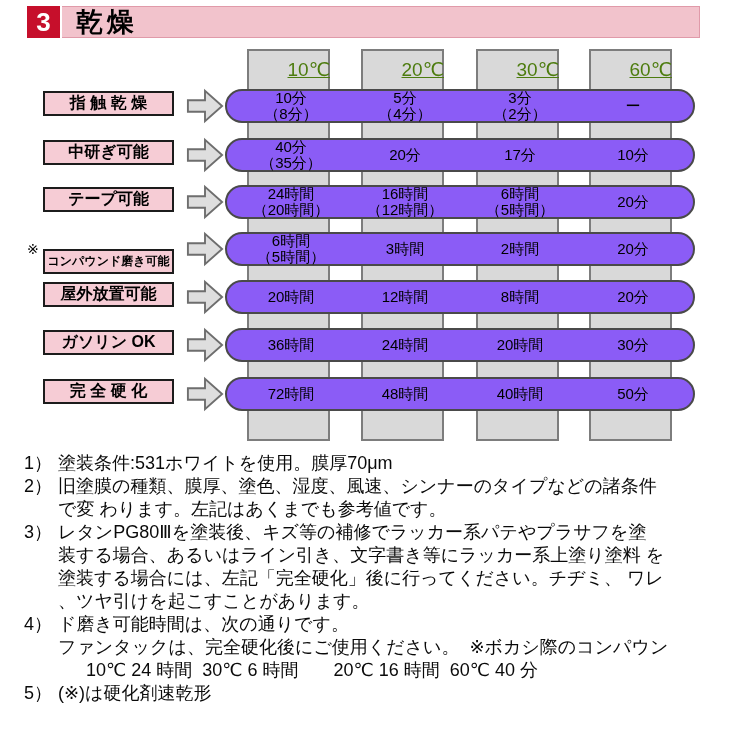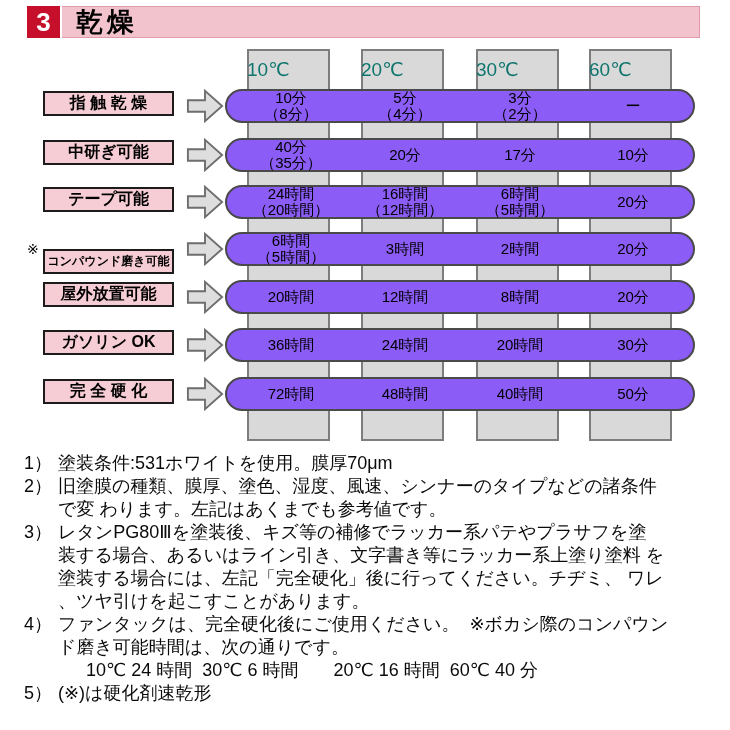--- a/index.html
+++ b/index.html
@@ -12,21 +12,21 @@
   .badge{position:absolute;left:27px;top:6px;width:33px;height:32px;background:#c60f2b;
          color:#fff;font-size:26px;font-weight:bold;display:flex;align-items:center;
          justify-content:center;border-right:2px solid #fff;box-sizing:content-box;}
   .banner-title{position:absolute;left:76px;top:6px;height:32px;display:flex;align-items:center;
          font-size:27px;font-weight:bold;letter-spacing:4px;color:#000;}
 
   
   .gcol{position:absolute;top:49px;height:392px;width:83px;background:#d9d9d9;
         border:2px solid #7d7d7d;box-sizing:border-box;}
   .gc0{left:247px}.gc1{left:361px}.gc2{left:476px}.gc3{left:589px}
-  .col-header{position:absolute;top:58px;width:83px;text-align:left;font-size:19px;color:#0f766e;}
+  .col-header{position:absolute;top:58px;width:83px;text-align:right;font-size:19px;color:#4d7c0f;text-decoration:underline;}
 
   
   .bar{position:absolute;left:225px;width:470px;height:34px;background:#8b5cf6;
        border:2px solid #4a4a4a;border-radius:19px;box-sizing:border-box;z-index:2;}
   .cell{position:absolute;top:0;height:100%;width:130px;display:flex;flex-direction:column;
         align-items:center;justify-content:center;font-size:15px;line-height:16px;
         text-align:center;color:#000;}
   .c0{left:-1px}.c1{left:113px}.c2{left:228px}.c3{left:341px}
 
   
@@ -244,22 +244,22 @@
       <div class="nbody">
         <div class="nline">レタンPG80Ⅲを塗装後、キズ等の補修でラッカー系パテやプラサフを塗</div>
         <div class="nline">装する場合、あるいはライン引き、文字書き等にラッカー系上塗り塗料 を</div>
         <div class="nline">塗装する場合には、左記「完全硬化」後に行ってください。チヂミ、 ワレ</div>
         <div class="nline">、ツヤ引けを起こすことがあります。</div>
       </div>
     </div>
     <div class="note">
       <span class="nnum">4）</span>
       <div class="nbody">
+        <div class="nline">ド磨き可能時間は、次の通りです。</div>
         <div class="nline">ファンタックは、完全硬化後にご使用ください。  ※ボカシ際のコンパウン</div>
-        <div class="nline">ド磨き可能時間は、次の通りです。</div>
         <div class="nline indent">10℃ 24 時間  30℃ 6 時間       20℃ 16 時間  60℃ 40 分</div>
       </div>
     </div>
     <div class="note">
       <span class="nnum">5）</span>
       <div class="nbody">
           <div class="nline">(※)は硬化剤速乾形</div>
         </div>
     </div>
   </div>

